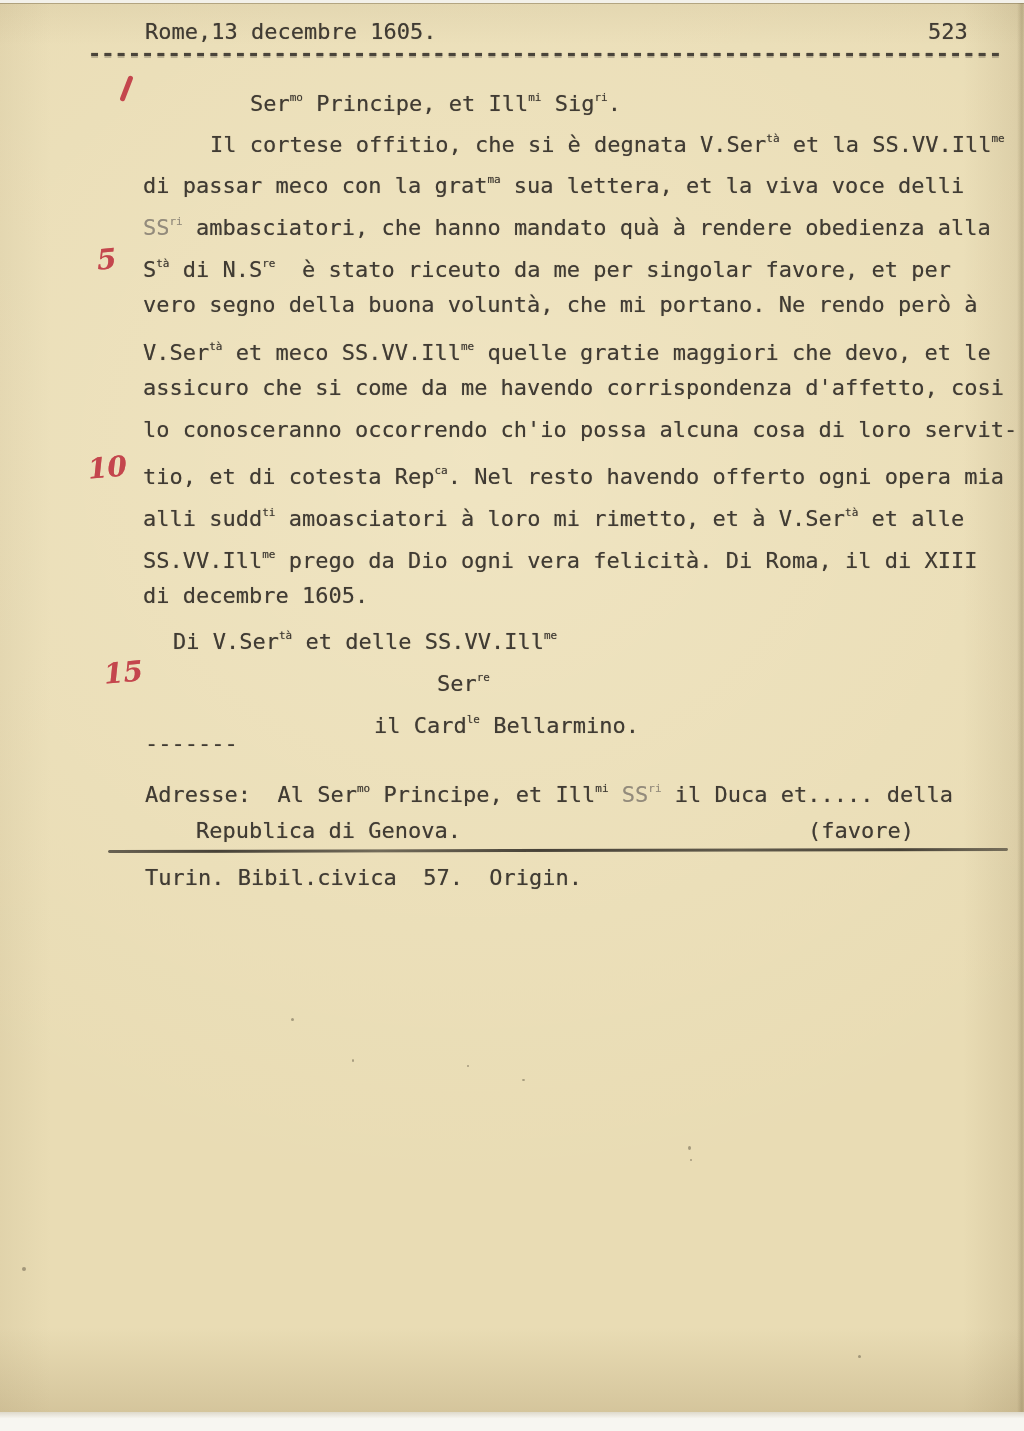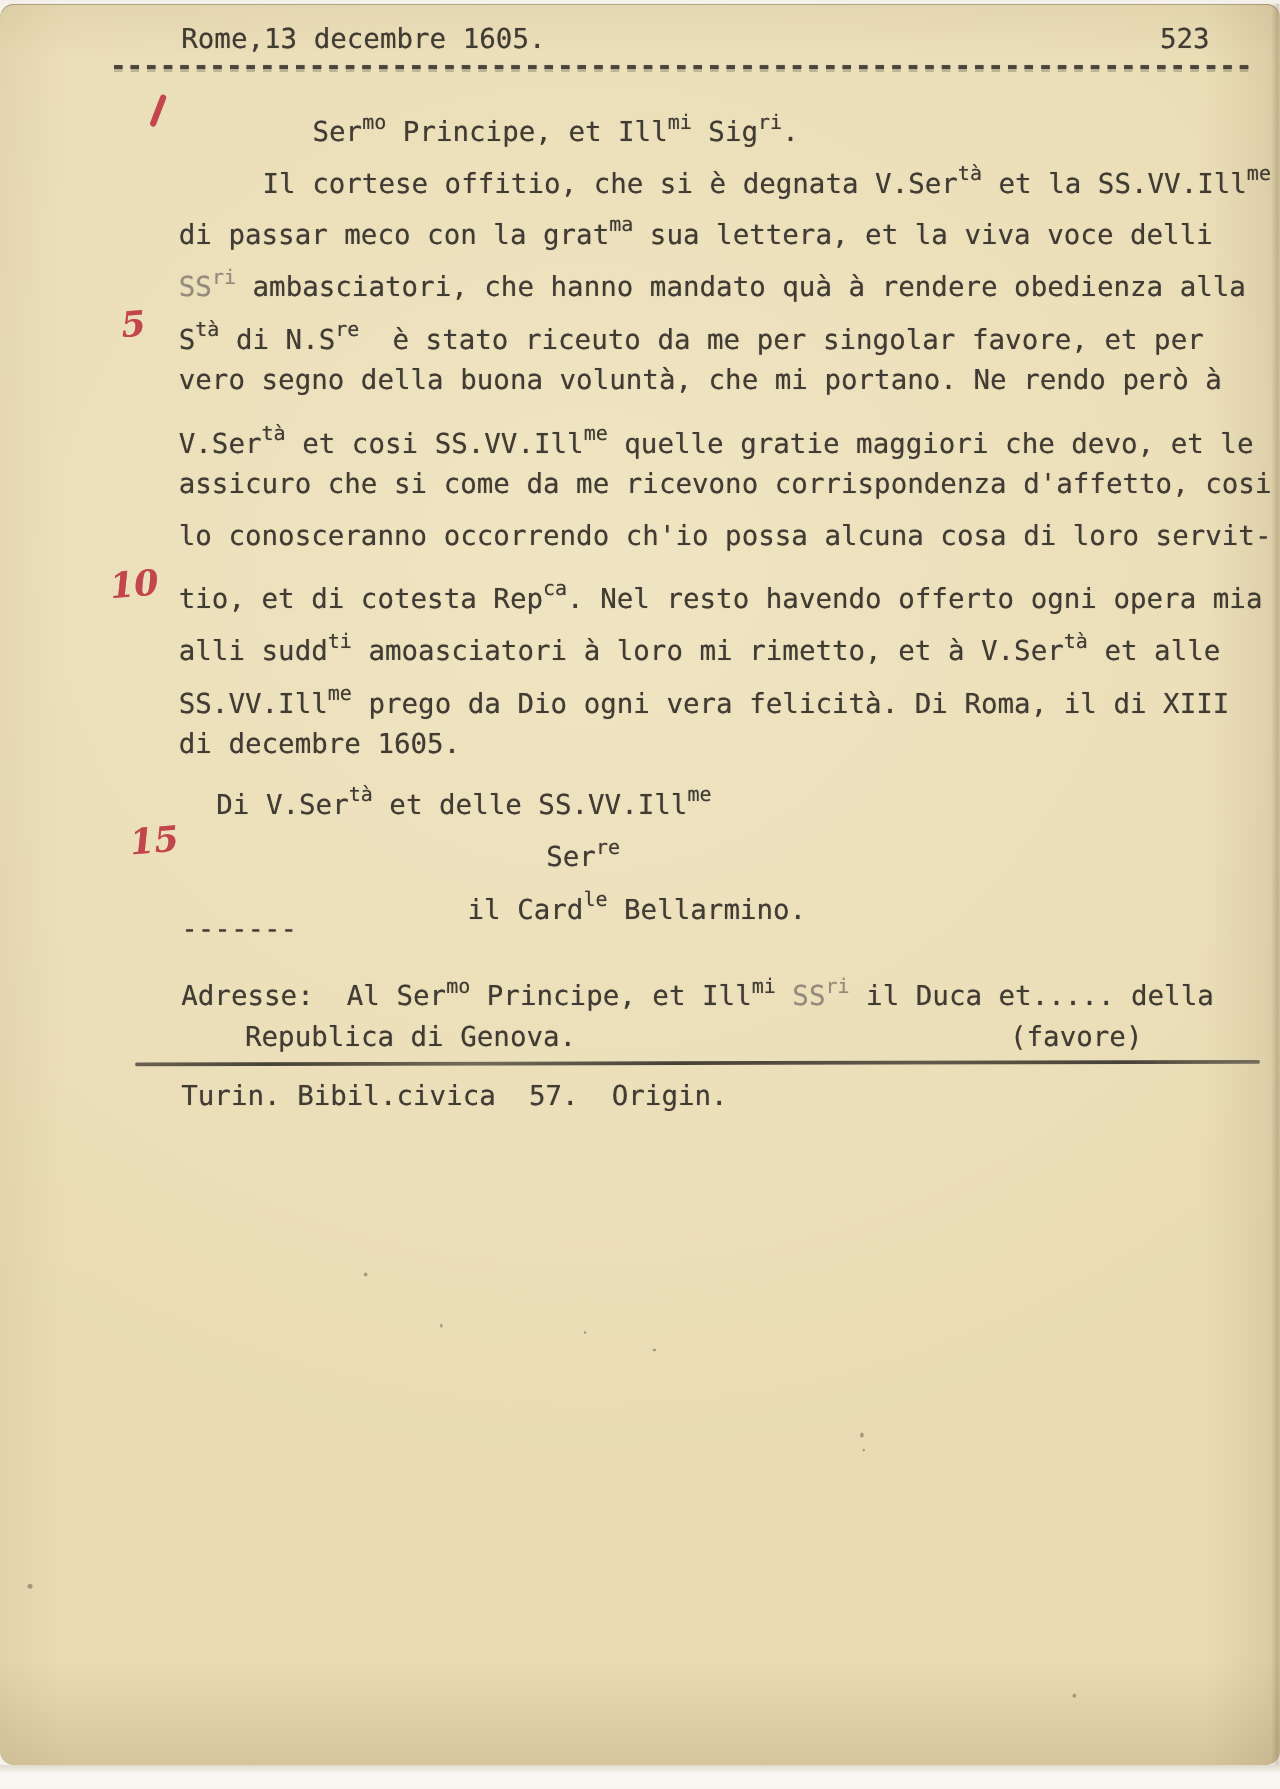--- a/index.html
+++ b/index.html
@@ -13,21 +13,20 @@
 
   
   .paper {
     position: absolute; left: 0; top: 3px; width: 1024px; height: 1409px;
     background:
       radial-gradient(ellipse 130% 85% at 46% 32%, rgba(255,248,226,0.30), rgba(255,248,226,0) 62%),
       linear-gradient(to right, rgba(150,130,90,0.10), rgba(150,130,90,0) 5%, rgba(150,130,90,0) 94%, rgba(140,120,80,0.18)),
       linear-gradient(to bottom, rgba(150,130,90,0.10), rgba(150,130,90,0) 3%, rgba(150,130,90,0) 94%, rgba(140,115,70,0.22)),
       #e9dcb4;
     box-shadow: 0 1px 0 rgba(120,105,70,0.45) inset;
-    border-radius: 11px;
   }
   .scan-strip-top {
     position: absolute; left: 0; top: 0; width: 1024px; height: 3px;
     background: #f3f1ea;
   }
   .scan-strip-bottom {
     position: absolute; left: 0; top: 1412px; width: 1024px; height: 19px;
     background: linear-gradient(to bottom, #ded9cb, #f7f6f1 35%, #f7f6f1);
   }
   .paper-right-edge {
@@ -38,21 +37,21 @@
   
   .tline {
     position: absolute;
     white-space: pre;
     font-size: 22px;
     line-height: 26px;
     color: #403b33;
     text-shadow: 0 0 0.7px rgba(64,59,51,0.55);
   }
   .tline .sup {
-    font-size: 16px;
+    font-size: 11px;
     vertical-align: 10px;
     letter-spacing: 0;
   }
   .tline .faint { color: #938b7c; text-shadow: 0 0 0.6px rgba(147,139,124,0.5); }
 
   .rule-dashes {
     position: absolute; left: 88px; top: 40px;
     font-size: 22px; line-height: 22px; font-weight: bold;
     letter-spacing: 0px; white-space: pre;
     color: #4a443a;
@@ -104,22 +103,22 @@
     <div class="tline" style="left:928px; top:16px;">523</div>
     <div class="rule-dashes">---------------------------------------------------------------------</div>
 
     <div id="lines">
         <div class="tline" style="left: 250px; top: 82px;"><span>Ser</span><span class="sup">mo</span><span> Principe, et Ill</span><span class="sup">mi</span><span> Sig</span><span class="sup">ri</span><span>.</span></div>
         <div class="tline" style="left: 210px; top: 123px;"><span>Il cortese offitio, che si è degnata V.Ser</span><span class="sup">tà</span><span> et la SS.VV.Ill</span><span class="sup">me</span></div>
         <div class="tline" style="left: 143px; top: 164px;"><span>di passar meco con la grat</span><span class="sup">ma</span><span> sua lettera, et la viva voce delli</span></div>
         <div class="tline" style="left: 143px; top: 206px;"><span class="faint">SS</span><span class="sup faint">ri</span><span> ambasciatori, che hanno mandato quà à rendere obedienza alla</span></div>
         <div class="tline" style="left: 143px; top: 248px; text-align: right;"><span>S</span><span class="sup">tà</span><span> di N.S</span><span class="sup">re</span><span>  è stato riceuto da me per singolar favore, et per</span></div>
         <div class="tline" style="left: 143px; top: 289px;"><span>vero segno della buona voluntà, che mi portano. Ne rendo però à</span></div>
-        <div class="tline" style="left: 143px; top: 331px;"><span>V.Ser</span><span class="sup">tà</span><span> et cosi SS.VV.Ill</span><span class="sup">me</span><span> quelle gratie maggiori che devo, et le</span></div>
-        <div class="tline" style="left: 143px; top: 372px;"><span>assicuro che si come da me ricevono corrispondenza d'affetto, cosi</span></div>
+        <div class="tline" style="left: 143px; top: 331px;"><span>V.Ser</span><span class="sup">tà</span><span> et meco SS.VV.Ill</span><span class="sup">me</span><span> quelle gratie maggiori che devo, et le</span></div>
+        <div class="tline" style="left: 143px; top: 372px;"><span>assicuro che si come da me havendo corrispondenza d'affetto, cosi</span></div>
         <div class="tline" style="left: 143px; top: 414px;"><span>lo conosceranno occorrendo ch'io possa alcuna cosa di loro servit-</span></div>
         <div class="tline" style="left: 143px; top: 455px;"><span>tio, et di cotesta Rep</span><span class="sup">ca</span><span>. Nel resto havendo offerto ogni opera mia</span></div>
         <div class="tline" style="left: 143px; top: 497px;"><span>alli sudd</span><span class="sup">ti</span><span> amoasciatori à loro mi rimetto, et à V.Ser</span><span class="sup">tà</span><span> et alle</span></div>
         <div class="tline" style="left: 143px; top: 539px;"><span>SS.VV.Ill</span><span class="sup">me</span><span> prego da Dio ogni vera felicità. Di Roma, il di XIII</span></div>
         <div class="tline" style="left: 143px; top: 580px;"><span>di decembre 1605.</span></div>
         <div class="tline" style="left: 173px; top: 620px;"><span>Di V.Ser</span><span class="sup">tà</span><span> et delle SS.VV.Ill</span><span class="sup">me</span></div>
         <div class="tline" style="left: 437px; top: 662px;"><span>Ser</span><span class="sup">re</span></div>
         <div class="tline" style="left: 362px; top: 704px; margin-left: 12px;"><span>il Card</span><span class="sup">le</span><span> Bellarmino.</span></div>
         <div class="tline" style="left: 145px; top: 728px;"><span>-------</span></div>
         <div class="tline" style="left: 145px; top: 773px;"><span>Adresse:  Al Ser</span><span class="sup">mo</span><span> Principe, et Ill</span><span class="sup">mi</span><span> </span><span class="faint">SS</span><span class="sup faint">ri</span><span> il Duca et..... della</span></div>

